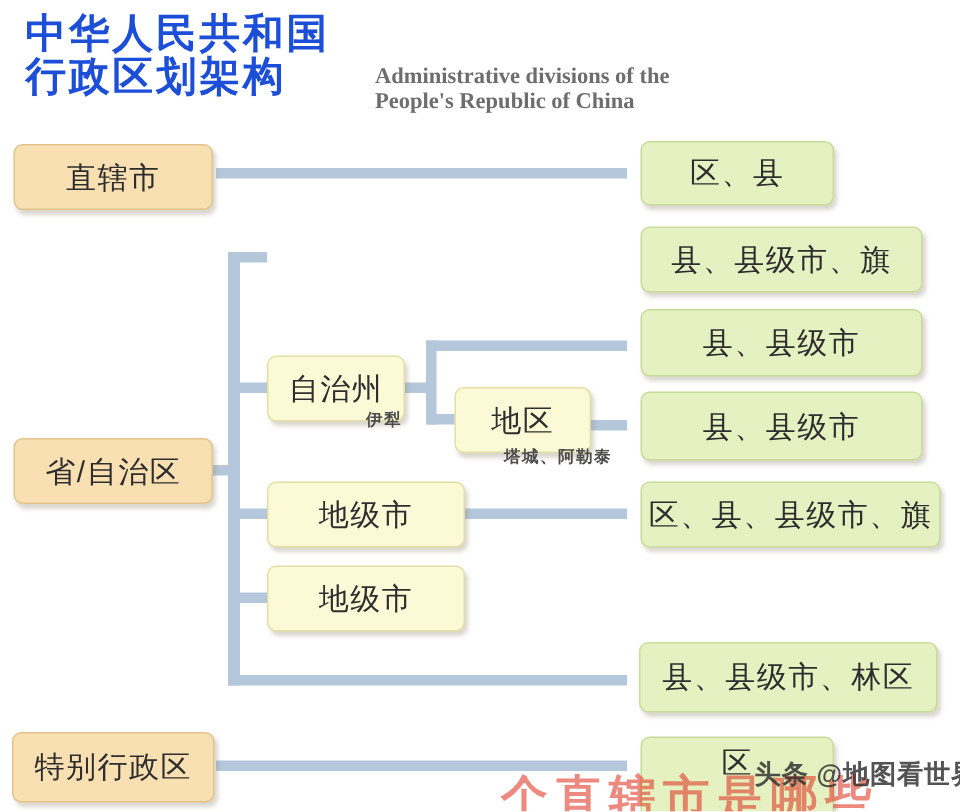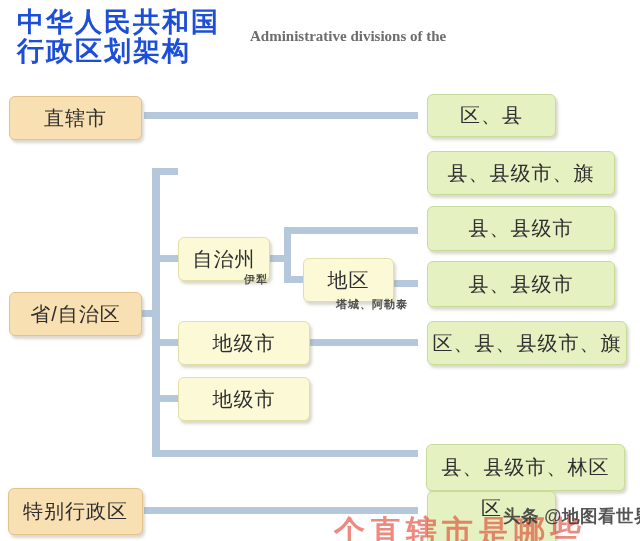--- a/index.html
+++ b/index.html
@@ -5,21 +5,21 @@
   html,body{margin:0;padding:0;background:#ffffff;}
   .canvas{
     position:relative;width:640px;height:541px;overflow:hidden;background:#ffffff;
     font-family:"Liberation Sans","DejaVu Sans",sans-serif;
   }
   .title-zh{
     position:absolute;left:17px;top:8px;font-size:27px;font-weight:700;color:#1d4ed8;
     line-height:29px;letter-spacing:2px;z-index:4;
   }
   .title-en{
-    position:absolute;left:250px;top:28px;font-family:"Liberation Serif","DejaVu Serif",serif;
+    position:absolute;left:250px;top:43px;font-family:"Liberation Serif","DejaVu Serif",serif;
     font-size:15px;font-weight:700;color:var(--title-en,#6d6d6d);line-height:17px;z-index:4;
   }
   .ln{position:absolute;background:var(--connector,#b4c7db);z-index:1;}
   .node{
     position:absolute;display:flex;align-items:center;justify-content:center;
     border-radius:6px;font-size:20px;color:#2e2e2e;letter-spacing:1px;z-index:2;
     box-shadow:2px 3px 3px rgba(150,140,115,0.35);
   }
   .lv1{background:var(--l1-fill,#f9e0b3);border:1px solid var(--l1-border,#e2c38c);}
   .lv2{background:var(--l2-fill,#fcfad6);border:1px solid var(--l2-border,#e2dfa4);}
@@ -42,20 +42,21 @@
 <body>
 
 <div class="canvas">
 
   <div class="title-zh">
     <div>中华人民共和国</div>
     <div>行政区划架构</div>
   </div>
   <div class="title-en">
     <div>Administrative divisions of the</div>
+    <div>People's Republic of China</div>
   </div>
 
   <div class="ln" style="left:144px;top:112px;width:274px;height:7px"></div>
   <div class="ln" style="left:152px;top:168px;width:8px;height:289px"></div>
   <div class="ln" style="left:160px;top:168px;width:18px;height:7px"></div>
   <div class="ln" style="left:142px;top:310px;width:10px;height:7px"></div>
   <div class="ln" style="left:160px;top:255px;width:18px;height:7px"></div>
   <div class="ln" style="left:160px;top:339px;width:18px;height:7px"></div>
   <div class="ln" style="left:308px;top:339px;width:110px;height:7px"></div>
   <div class="ln" style="left:160px;top:395px;width:18px;height:7px"></div>
@@ -100,21 +101,21 @@
   </div>
   <div class="node lv3" style="left:427px;top:206px;width:186px;height:43px">
     <span>县、县级市</span>
   </div>
   <div class="node lv3" style="left:427px;top:261px;width:186px;height:44px">
     <span>县、县级市</span>
   </div>
   <div class="node lv3" style="left:427px;top:321px;width:198px;height:42px">
     <span>区、县、县级市、旗</span>
   </div>
-  <div class="node lv3" style="left:426px;top:444px;width:197px;height:45px">
+  <div class="node lv3" style="left:426px;top:428px;width:197px;height:45px">
     <span>县、县级市、林区</span>
   </div>
   <div class="node lv3 top-align" style="left:427px;top:491px;width:127px;height:56px">
     <span>区</span>
   </div>
 
   <div class="wm-red">个直辖市是哪些</div>
   <div class="wm-gray">头条 @地图看世界</div>
 
 </div>

